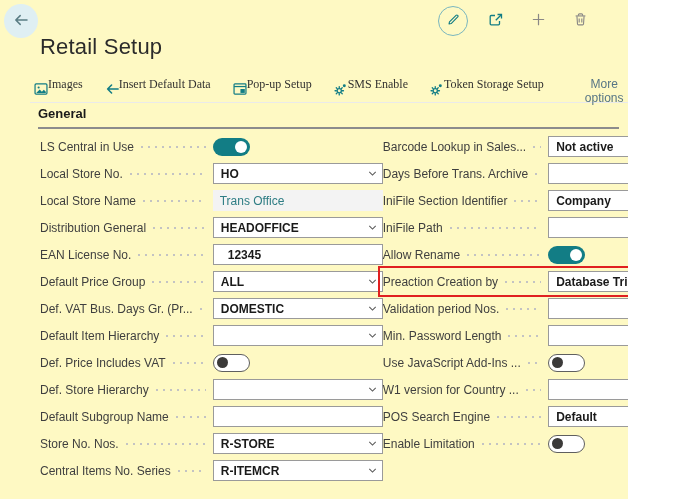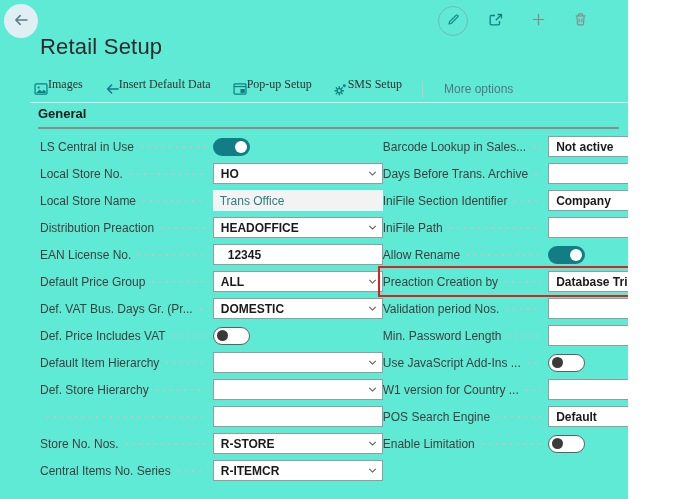--- a/index.html
+++ b/index.html
@@ -1,18 +1,18 @@
 <!DOCTYPE html>
 <html><head>
 <meta charset="utf-8">
 <style>
   * { margin:0; padding:0; box-sizing:border-box; }
   html,body { background:#fff; }
   body { font-family:"Liberation Sans", sans-serif; color:#323130; }
-  .page { position:relative; width:628px; height:499px; background:#5eead4; overflow:hidden; }
+  .page { position:relative; width:628px; height:499px; background:#fef9c3; overflow:hidden; }
 
   
   .back-btn { position:absolute; left:4px; top:4px; width:34px; height:34px; border-radius:50%;
               background:#dfeff3; display:flex; align-items:center; justify-content:center; cursor:pointer; border:none; }
   .page-title { position:absolute; left:40px; top:34px; font-size:22px; font-weight:300; color:#2b2b2b; letter-spacing:.2px; }
   .header-actions { position:absolute; left:438px; top:4px; height:34px; display:flex; align-items:center; gap:14px; }
   .action { width:28px; height:28px; display:flex; align-items:center; justify-content:center;
             background:none; border:none; cursor:pointer; }
   .action.circled { width:30px; height:30px; border:1px solid #79b6bf; border-radius:50%; }
 
@@ -140,21 +140,33 @@
         <button class="tb-item">
           <span class="tb-icon">
             <svg width="14" height="14" viewBox="0 0 16 16">
               <g stroke="#127D85" fill="none" stroke-width="1.5" stroke-linecap="round">
                 <circle cx="6" cy="10" r="2.4"></circle>
                 <path d="M6 6.6V5.2M6 13.4v1.4M2.6 10H1.2M10.8 10H9.4M3.6 7.6l-1-1M8.4 12.4l1 1M3.6 12.4l-1 1M8.4 7.6l1-1"></path>
               </g>
               <circle cx="11.8" cy="4.2" r="1.7" fill="#127D85"></circle>
             </svg>
           </span>
-          <span class="tb-label">SMS Setup</span>
+          <span class="tb-label">SMS Enable</span>
+        </button>
+        <button class="tb-item">
+          <span class="tb-icon">
+            <svg width="14" height="14" viewBox="0 0 16 16">
+              <g stroke="#127D85" fill="none" stroke-width="1.5" stroke-linecap="round">
+                <circle cx="6" cy="10" r="2.4"></circle>
+                <path d="M6 6.6V5.2M6 13.4v1.4M2.6 10H1.2M10.8 10H9.4M3.6 7.6l-1-1M8.4 12.4l1 1M3.6 12.4l-1 1M8.4 7.6l1-1"></path>
+              </g>
+              <circle cx="11.8" cy="4.2" r="1.7" fill="#127D85"></circle>
+            </svg>
+          </span>
+          <span class="tb-label">Token Storage Setup</span>
         </button>
       </span>
     <span class="tb-sep"></span>
     <button class="tb-more">More options</button>
   </div>
 
   <div class="section-title">General</div>
   <div class="section-rule"></div>
 
   <div class="form">
@@ -183,21 +195,21 @@
           </span>
         </div>
         <div class="frow">
           <span class="flabel">Local Store Name</span>
           <span class="dots"></span>
           <span class="ctrl">
             <span class="ro">Trans Office</span>
           </span>
         </div>
         <div class="frow">
-          <span class="flabel">Distribution Preaction</span>
+          <span class="flabel">Distribution General</span>
           <span class="dots"></span>
           <span class="ctrl">
             <span class="combo">
               <span class="cval">HEADOFFICE</span>
               <span class="chev">
                 <svg width="11" height="11" viewBox="0 0 12 12">
                   <path d="M2.5 4.3L6 7.8l3.5-3.5" fill="none" stroke="#575757" stroke-width="1.1"></path>
                 </svg>
               </span>
             </span>
@@ -223,66 +235,67 @@
               </span>
             </span>
           </span>
         </div>
         <div class="frow">
           <span class="flabel">Def. VAT Bus. Days Gr. (Pr...</span>
           <span class="dots"></span>
           <span class="ctrl">
             <span class="combo">
               <span class="cval">DOMESTIC</span>
+              <span class="chev">
+                <svg width="11" height="11" viewBox="0 0 12 12">
+                  <path d="M2.5 4.3L6 7.8l3.5-3.5" fill="none" stroke="#575757" stroke-width="1.1"></path>
+                </svg>
+              </span>
+            </span>
+          </span>
+        </div>
+        <div class="frow">
+          <span class="flabel">Default Item Hierarchy</span>
+          <span class="dots"></span>
+          <span class="ctrl">
+            <span class="combo">
+              <span class="cval"></span>
               <span class="chev">
                 <svg width="11" height="11" viewBox="0 0 12 12">
                   <path d="M2.5 4.3L6 7.8l3.5-3.5" fill="none" stroke="#575757" stroke-width="1.1"></path>
                 </svg>
               </span>
             </span>
           </span>
         </div>
         <div class="frow">
           <span class="flabel">Def. Price Includes VAT</span>
           <span class="dots"></span>
           <span class="ctrl">
             <span class="toggle off" role="switch">
               <span class="knob"></span>
             </span>
           </span>
         </div>
         <div class="frow">
-          <span class="flabel">Default Item Hierarchy</span>
+          <span class="flabel">Def. Store Hierarchy</span>
           <span class="dots"></span>
           <span class="ctrl">
             <span class="combo">
               <span class="cval"></span>
               <span class="chev">
                 <svg width="11" height="11" viewBox="0 0 12 12">
                   <path d="M2.5 4.3L6 7.8l3.5-3.5" fill="none" stroke="#575757" stroke-width="1.1"></path>
                 </svg>
               </span>
             </span>
           </span>
         </div>
         <div class="frow">
-          <span class="flabel">Def. Store Hierarchy</span>
-          <span class="dots"></span>
-          <span class="ctrl">
-            <span class="combo">
-              <span class="cval"></span>
-              <span class="chev">
-                <svg width="11" height="11" viewBox="0 0 12 12">
-                  <path d="M2.5 4.3L6 7.8l3.5-3.5" fill="none" stroke="#575757" stroke-width="1.1"></path>
-                </svg>
-              </span>
-            </span>
-          </span>
-        </div>
-        <div class="frow">
+          <span class="flabel">Default Subgroup Name</span>
           <span class="dots"></span>
           <span class="ctrl">
             <input class="tinput" style="">
           </span>
         </div>
         <div class="frow">
           <span class="flabel">Store No. Nos.</span>
           <span class="dots"></span>
           <span class="ctrl">
             <span class="combo">

